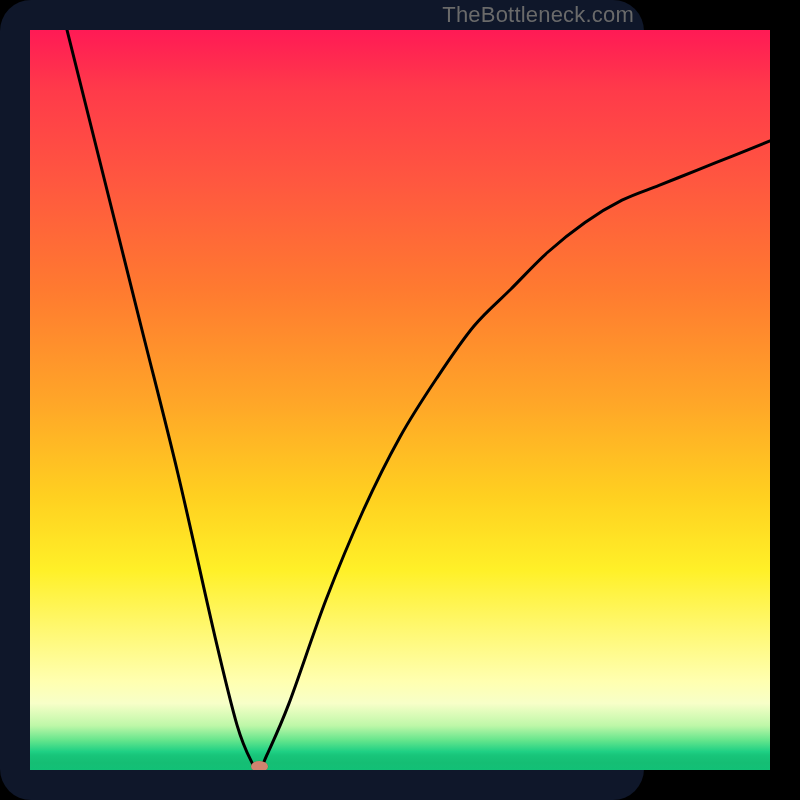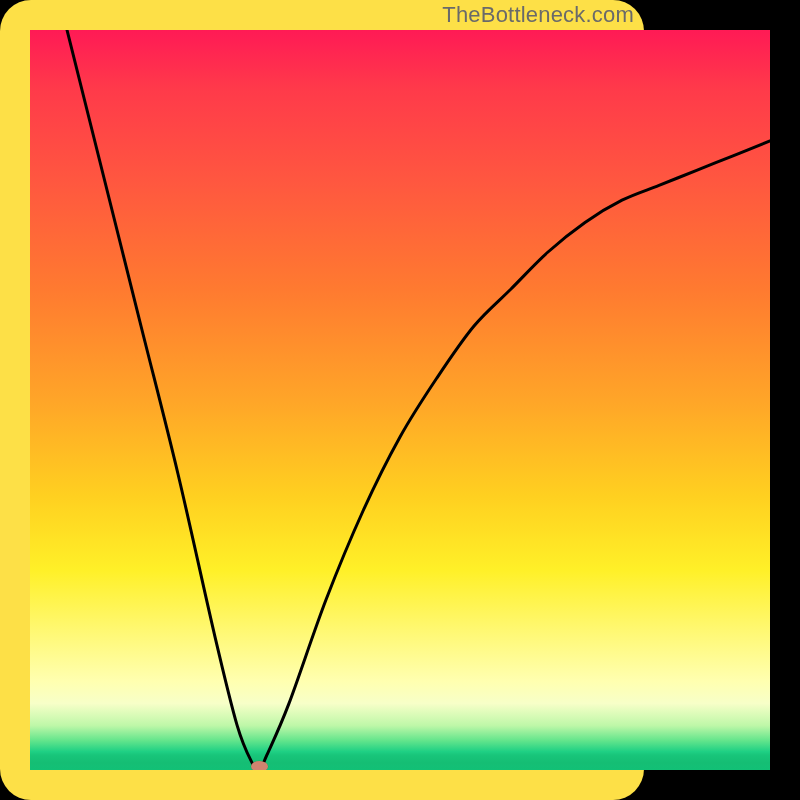--- a/index.html
+++ b/index.html
@@ -8,21 +8,21 @@
     width: 800px;
     height: 800px;
     background: #000;
     font-family: Arial, Helvetica, sans-serif;
     overflow: hidden;
   }
   .canvas {
     position: relative;
     width: 644px;
     height: 800px;
-    background: #fde047;
+    background: #0f172a;
     border-radius: 31px;
   }
   .watermark {
     position: absolute;
     top: 2px;
     right: 10px;
     color: #6a6a6a;
     font-size: 22px;
     font-weight: 500;
     letter-spacing: 0.2px;

